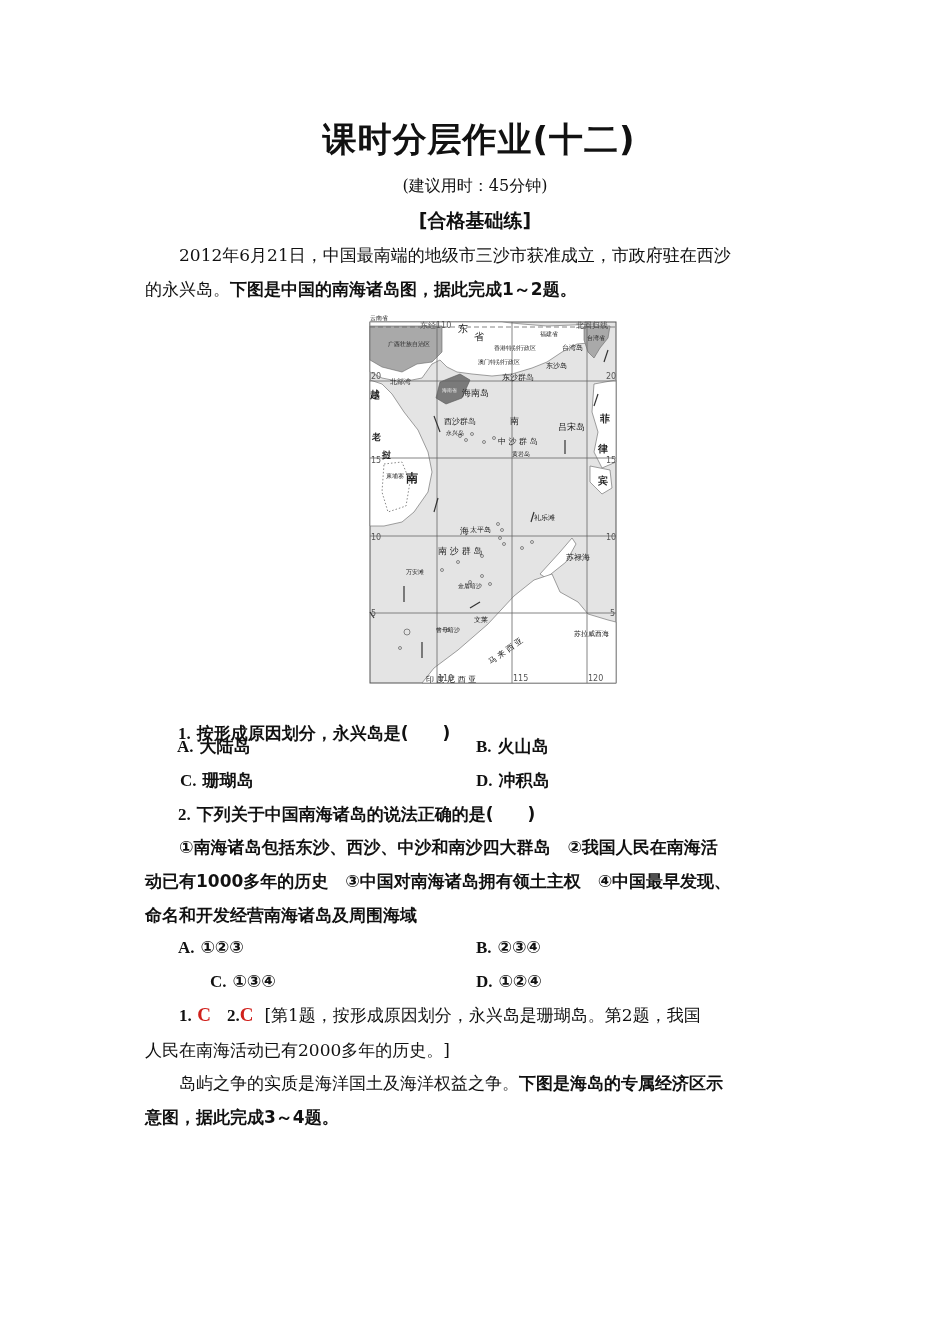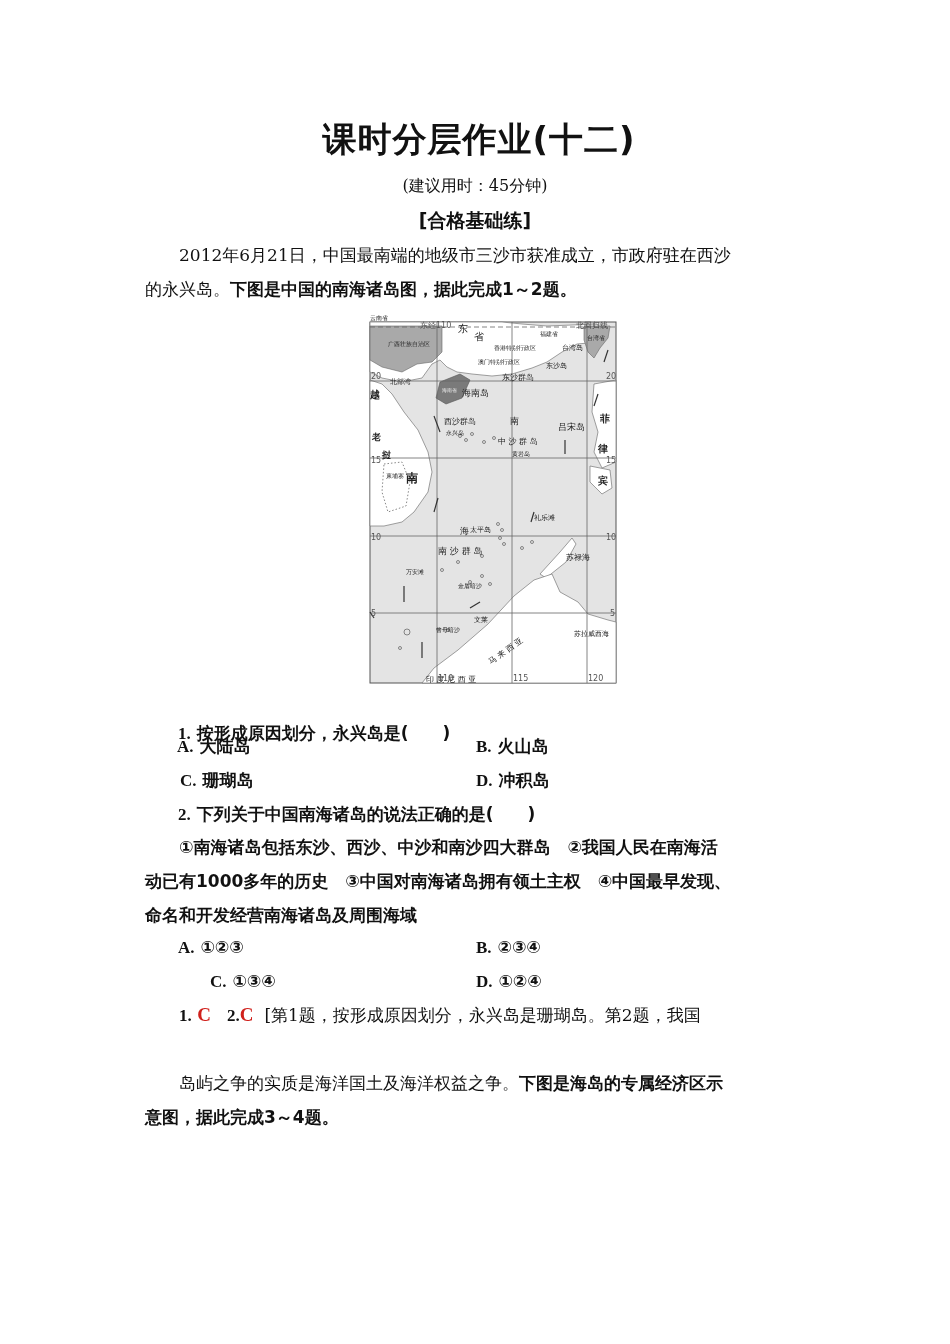--- a/index.html
+++ b/index.html
@@ -185,18 +185,19 @@
   <div>动已有1000多年的历史　③中国对南海诸岛拥有领土主权　④中国最早发现、</div>
   <div>命名和开发经营南海诸岛及周围海域</div>
 </div>
 <div class="opt" style="top:937px; left:178px;"><span class="letter">A.</span> <span>①②③</span></div>
 <div class="opt" style="top:937px; left:476px;"><span class="letter">B.</span> <span>②③④</span></div>
 <div class="opt" style="top:971px; left:178px;margin-left:32px;"><span class="letter">C.</span> <span>①③④</span></div>
 <div class="opt" style="top:971px; left:476px;"><span class="letter">D.</span> <span>①②④</span></div>
 
 <div class="para" style="top:998px;">
   <div><span class="indent"></span><span class="bold" style="font-family:'Liberation Serif',serif;">1.</span> <span class="answer-red">C</span>&nbsp;&nbsp;&nbsp;<span class="bold" style="font-family:'Liberation Serif',serif;">2.</span><span class="answer-red">C</span>&nbsp;&nbsp;<span>[第1题，按形成原因划分，永兴岛是珊瑚岛。第2题，我国</span></div>
+  <div>人民在南海活动已有2000多年的历史。]</div>
 </div>
 
 <div class="para" style="top:1066px;">
   <div><span class="indent"></span><span>岛屿之争的实质是海洋国土及海洋权益之争。</span><span class="bold">下图是海岛的专属经济区示</span></div>
   <div class="bold">意图，据此完成3～4题。</div>
 </div>
 
 </body></html>

